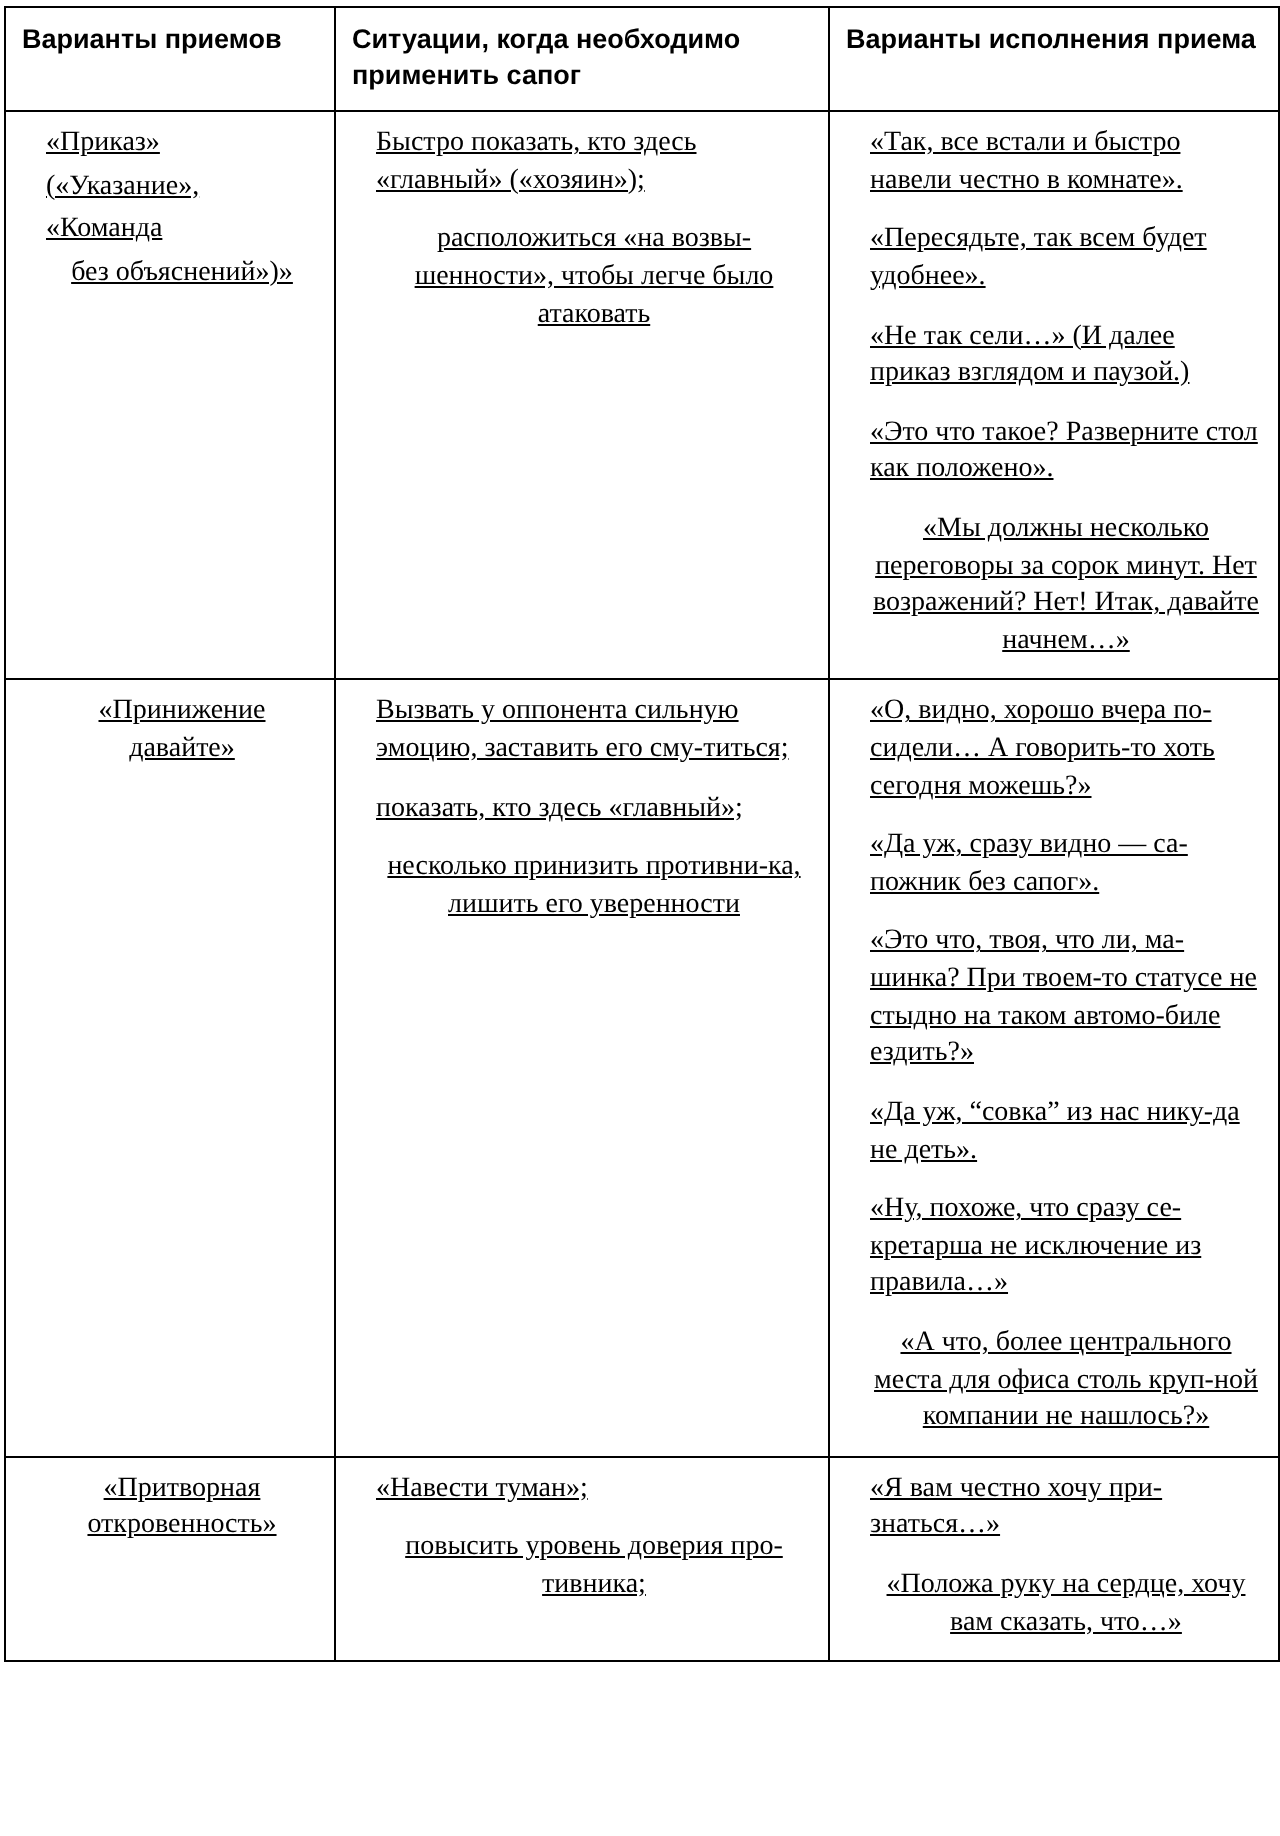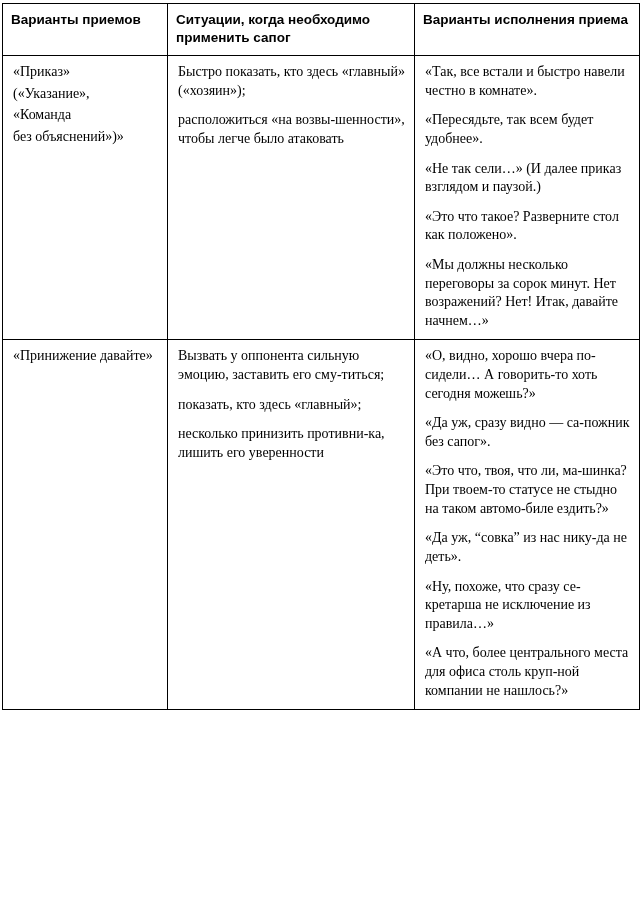--- a/index.html
+++ b/index.html
@@ -44,24 +44,26 @@
     text-align: left;
     padding-top: 8px;
     padding-bottom: 10px;
   }
   tbody td {
     font-family: "Liberation Serif", serif;
     font-size: 14px;
     line-height: 1.33;
   }
   tbody td p {
-    margin: 0 0 11px 2px;
+    margin: 0 0 11px 12px;
+    text-decoration: underline;
   }
   tbody td p:last-child {
     margin-bottom: 0;
+    text-align: center;
   }
   .col1 p {
     margin-bottom: 3px;
   }
 </style>
 </head>
 <body>
 
 <div class="page">
   <table class="tbl">
@@ -111,16 +113,29 @@
         <td>
           <p>«О, видно, хорошо вчера по-сидели… А говорить-то хоть сегодня можешь?»</p>
           <p>«Да уж, сразу видно — са-пожник без сапог».</p>
           <p>«Это что, твоя, что ли, ма-шинка? При твоем-то статусе не стыдно на таком автомо-биле ездить?»</p>
           <p>«Да уж, “совка” из нас нику-да не деть».</p>
           <p>«Ну, похоже, что сразу се-кретарша не исключение из правила…»</p>
           <p>«А что, более центрального места для офиса столь круп-ной компании не нашлось?»</p>
         </td>
       </tr>
 
+      <tr>
+        <td class="col1">
+          <p>«Притворная откровенность»</p>
+        </td>
+        <td>
+          <p>«Навести туман»;</p>
+          <p>повысить уровень доверия про-тивника;</p>
+        </td>
+        <td>
+          <p>«Я вам честно хочу при-знаться…»</p>
+          <p>«Положа руку на сердце, хочу вам сказать, что…»</p>
+        </td>
+      </tr>
 
     </tbody>
   </table>
 </div>
 
 </body></html>

